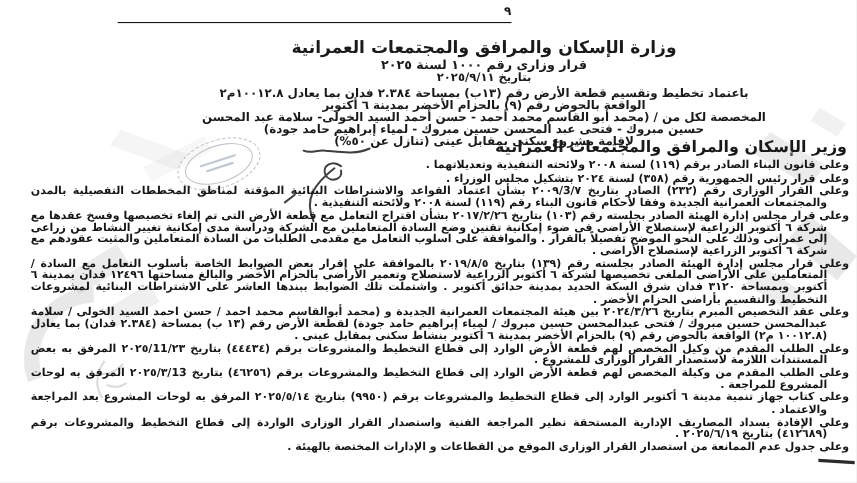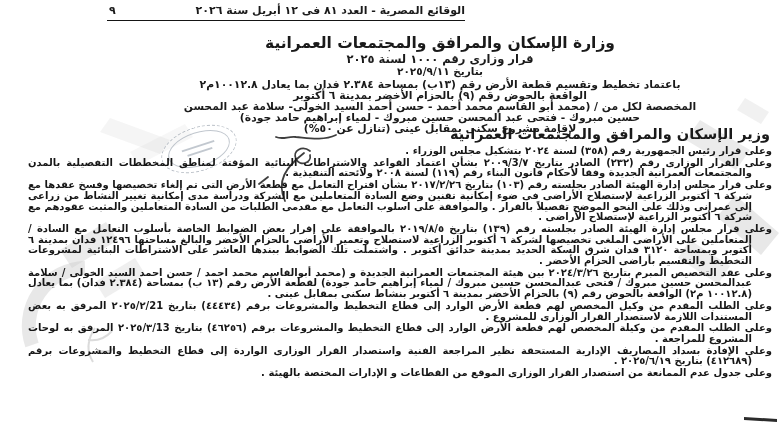--- a/index.html
+++ b/index.html
@@ -68,21 +68,20 @@
     <path d="M60,250 l46,-28 l12,18 l-46,28 z" fill="#c6c6c6" opacity="0.35"></path>
     <path d="M95,282 l40,-24 l10,16 l-40,24 z" fill="#c6c6c6" opacity="0.28"></path>
     <path d="M110,118 l60,22 l-10,14 l-60,-22 z" fill="#d0d0d0" opacity="0.22"></path>
     <path d="M130,152 l55,-28 l8,13 l-55,28 z" fill="#d0d0d0" opacity="0.18"></path>
     <path d="M85,268 A58,58 0 0 0 32,345" stroke="#cccccc" stroke-width="14" fill="none" opacity="0.45"></path>
     <path d="M95,328 q-12,18 -2,34 M88,340 q14,2 24,-9 M97,350 q10,4 18,-2" stroke="#bdbdbd" stroke-width="2" fill="none" opacity="0.55"></path>
     <path d="M744,417 l33,2 l0,3 l-33,-2 z" fill="#141414" opacity="0.9"></path>
   </svg>
 
   <div class="hdr">
-    <span>الوقائع المصرية - العدد ٨١ فى ١٢ أبريل سنة ٢٠٢٦</span>
     <span class="pgnum">٩</span>
   </div>
 
   <div class="titleblock">
     <p class="ministry">وزارة الإسكان والمرافق والمجتمعات العمرانية</p>
     <p class="decree">قرار وزارى رقم ١٠٠٠ لسنة ٢٠٢٥</p>
     <p class="ddate">بتاريخ ٢٠٢٥/٩/١١</p>
     <p class="subj">باعتماد تخطيط وتقسيم قطعة الأرض رقم (١٣ب) بمساحة ٢.٣٨٤ فدان بما يعادل ١٠٠١٢.٨م٢</p>
     <p class="subj">الواقعة بالحوض رقم (٩) بالحزام الأخضر بمدينة ٦ أكتوبر</p>
     <p class="subj">المخصصة لكل من / (محمد أبو القاسم محمد أحمد - حسن أحمد السيد الخولى- سلامة عبد المحسن</p>
@@ -101,24 +100,26 @@
       <path d="M98,12 C85,18 70,15 58,14 C50,13 45,17 38,14"></path>
       <path d="M72,28 c-8,-6 -18,0 -14,8 c4,8 16,4 14,-4"></path>
       <path d="M66,30 C48,44 38,58 47,78"></path>
       <path d="M30,54 l-9,7"></path>
     </g>
   </svg>
 
   <div class="minister">وزير الإسكان والمرافق والمجتمعات العمرانية</div>
 
   <div class="preamble">
+    <p>وعلى قانون البناء الصادر برقم (١١٩) لسنة ٢٠٠٨ ولائحته التنفيذية وتعديلاتهما .</p>
     <p>وعلى قرار رئيس الجمهورية رقم (٣٥٨) لسنة ٢٠٢٤ بتشكيل مجلس الوزراء .</p>
     <p>وعلى القرار الوزارى رقم (٢٣٢) الصادر بتاريخ ٢٠٠٩/3/٧ بشأن اعتماد القواعد والاشتراطات البنائية المؤقتة لمناطق المخططات التفصيلية بالمدن والمجتمعات العمرانية الجديدة وفقا لأحكام قانون البناء رقم (١١٩) لسنة ٢٠٠٨ ولائحته التنفيذية .</p>
     <p>وعلى قرار مجلس إدارة الهيئة الصادر بجلسته رقم (١٠٣) بتاريخ ٢٠١٧/٢/٢٦ بشأن اقتراح التعامل مع قطعة الأرض التى تم إلغاء تخصيصها وفسخ عقدها مع شركة ٦ أكتوبر الزراعية لإستصلاح الأراضى فى ضوء إمكانية تقنين وضع السادة المتعاملين مع الشركة ودراسة مدى إمكانية تغيير النشاط من زراعى إلى عمرانى وذلك على النحو الموضح تفصيلاً بالقرار . والموافقة على اسلوب التعامل مع مقدمى الطلبات من السادة المتعاملين والمثبت عقودهم مع شركة ٦ أكتوبر الزراعية لإستصلاح الأراضى .</p>
     <p>وعلى قرار مجلس إدارة الهيئة الصادر بجلسته رقم (١٣٩) بتاريخ ٢٠١٩/٨/٥ بالموافقة على إقرار بعض الضوابط الخاصة بأسلوب التعامل مع السادة / المتعاملين على الأراضى الملغى تخصيصها لشركة ٦ أكتوبر الزراعية لاستصلاح وتعمير الأراضى بالحزام الأخضر والبالغ مساحتها ١٢٤٩٦ فدان بمدينة ٦ أكتوبر وبمساحة ٣١٢٠ فدان شرق السكة الحديد بمدينة حدائق أكتوبر . واشتملت تلك الضوابط ببندها العاشر على الاشتراطات البنائية لمشروعات التخطيط والتقسيم بأراضى الحزام الأخضر .</p>
     <p>وعلى عقد التخصيص المبرم بتاريخ ٢٠٢٤/٣/٢٦ بين هيئة المجتمعات العمرانية الجديدة و (محمد أبوالقاسم محمد احمد / حسن احمد السيد الخولى / سلامة عبدالمحسن حسين مبروك / فتحى عبدالمحسن حسين مبروك / لمياء إبراهيم حامد جودة) لقطعة الأرض رقم (١٣ ب) بمساحة (٢.٣٨٤ فدان) بما يعادل (١٠٠١٢.٨ م٢) الواقعة بالحوض رقم (٩) بالحزام الأخضر بمدينة ٦ أكتوبر بنشاط سكنى بمقابل عينى .</p>
-    <p>وعلى الطلب المقدم من وكيل المخصص لهم قطعة الأرض الوارد إلى قطاع التخطيط والمشروعات برقم (٤٤٤٣٤) بتاريخ ٢٠٢٥/٢/21 المرفق به بعض المستندات اللازمة لاستصدار القرار الوزارى للمشروع .</p>
+    <p>وعلى الطلب المقدم من وكيل المخصص لهم قطعة الأرض الوارد إلى قطاع التخطيط والمشروعات برقم (٤٤٤٣٤) بتاريخ ٢٠٢٥/11/٢٣ المرفق به بعض المستندات اللازمة لاستصدار القرار الوزارى للمشروع .</p>
     <p>وعلى الطلب المقدم من وكيلة المخصص لهم قطعة الأرض الوارد إلى قطاع التخطيط والمشروعات برقم (٤٦٢٥٦) بتاريخ ٢٠٢٥/٣/13 المرفق به لوحات المشروع للمراجعة .</p>
+    <p>وعلى كتاب جهاز تنمية مدينة ٦ أكتوبر الوارد إلى قطاع التخطيط والمشروعات برقم (٩٩٥٠) بتاريخ ٢٠٢٥/٥/١٤ المرفق به لوحات المشروع بعد المراجعة والاعتماد .</p>
     <p>وعلى الإفادة بسداد المصاريف الإدارية المستحقة نظير المراجعة الفنية واستصدار القرار الوزارى الواردة إلى قطاع التخطيط والمشروعات برقم (٤١٢٦٨٩) بتاريخ ٢٠٢٥/٦/١٩ .</p>
     <p>وعلى جدول عدم الممانعة من استصدار القرار الوزارى الموقع من القطاعات و الإدارات المختصة بالهيئة .</p>
   </div>
 
 </div>
 
 </body></html>

